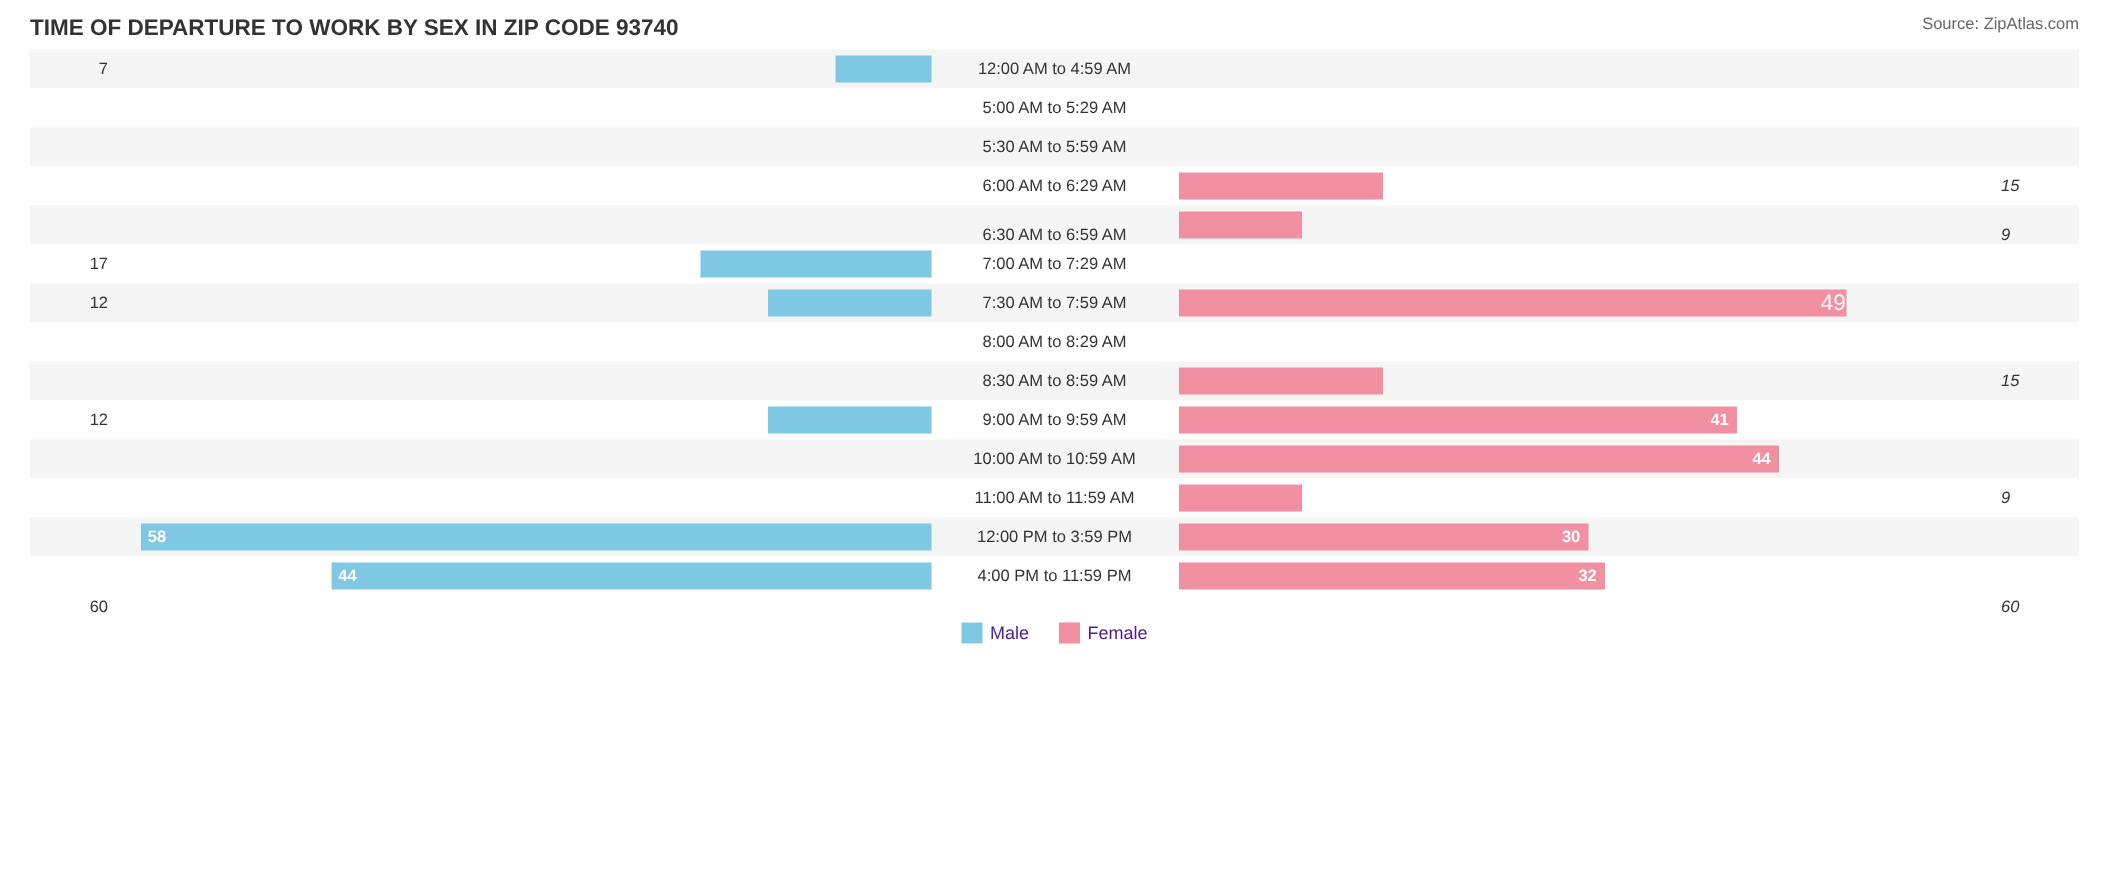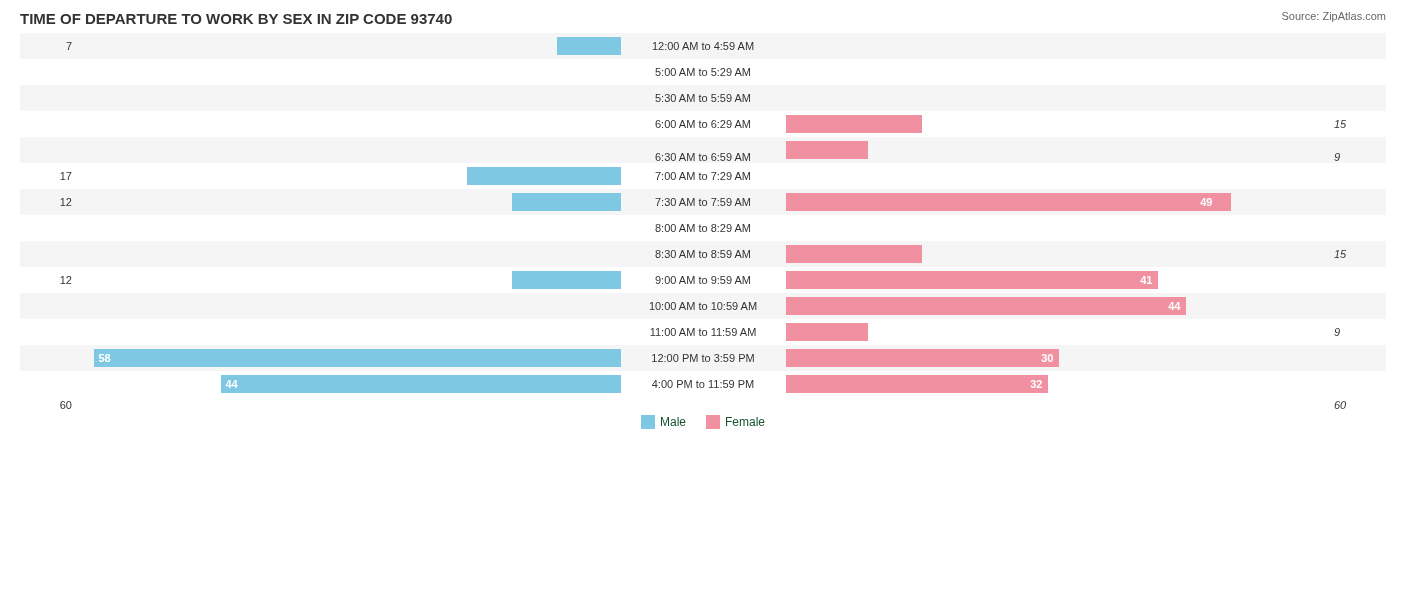--- a/index.html
+++ b/index.html
@@ -34,21 +34,21 @@
       align-items: center;
       margin-top: 2px;
     }
     .legend {
       display: flex;
       justify-content: center;
       align-items: center;
       margin-top: 4px;
       gap: 20px;
       font-size: 12px;
-      color: #14532d;
+      color: #4c1d95;
     }
     .legend-item {
       display: flex;
       align-items: center;
       gap: 5px;
     }
     .legend-box {
       width: 14px;
       height: 14px;
       display: inline-block;
@@ -193,21 +193,21 @@
         <div class="t-right-val"></div>
       </div>
       <div class="tornado-row" style="background: rgb(245, 245, 245);">
         <div class="t-left-val">12</div>
         <div class="t-male-section">
           <div class="t-male-bar" style="width: 109px; position: relative;"></div>
         </div>
         <div class="t-label">7:30 AM to 7:59 AM</div>
         <div class="t-female-section">
           <div class="t-female-bar" style="width: 445px; position: relative;">
-            <span style="position: absolute; right: 18px; top: 50%; transform: translateY(-50%); color: rgb(255, 255, 255); font-size: 11px; font-weight: bold;">49</span>
+            <span style="position: absolute; right: 0; top: 50%; transform: translateY(-50%); color: rgb(255, 255, 255); font-size: 15px; font-weight: normal;">49</span>
           </div>
         </div>
         <div class="t-right-val"></div>
       </div>
       <div class="tornado-row" style="background: rgb(255, 255, 255);">
         <div class="t-left-val"></div>
         <div class="t-male-section">
           <div class="t-male-bar" style="width: 0px; position: relative;"></div>
         </div>
         <div class="t-label">8:00 AM to 8:29 AM</div>
@@ -281,21 +281,21 @@
       </div>
       <div class="tornado-row" style="background: rgb(255, 255, 255);">
         <div class="t-left-val"></div>
         <div class="t-male-section">
           <div class="t-male-bar" style="width: 400px; position: relative;">
             <span style="position: absolute; left: 5px; top: 50%; transform: translateY(-50%); color: rgb(255, 255, 255); font-size: 11px; font-weight: bold;">44</span>
           </div>
         </div>
         <div class="t-label">4:00 PM to 11:59 PM</div>
         <div class="t-female-section">
-          <div class="t-female-bar" style="width: 262px; position: relative;">
+          <div class="t-female-bar" style="width: 284px; position: relative;">
             <span style="position: absolute; right: 5px; top: 50%; transform: translateY(-50%); color: rgb(255, 255, 255); font-size: 11px; font-weight: bold;">32</span>
           </div>
         </div>
         <div class="t-right-val"></div>
       </div>
     </div>
 
   <div class="axis-row">
     <div class="t-left-val">60</div>
     <div style="flex:1;display:flex;justify-content:flex-end;"></div>

